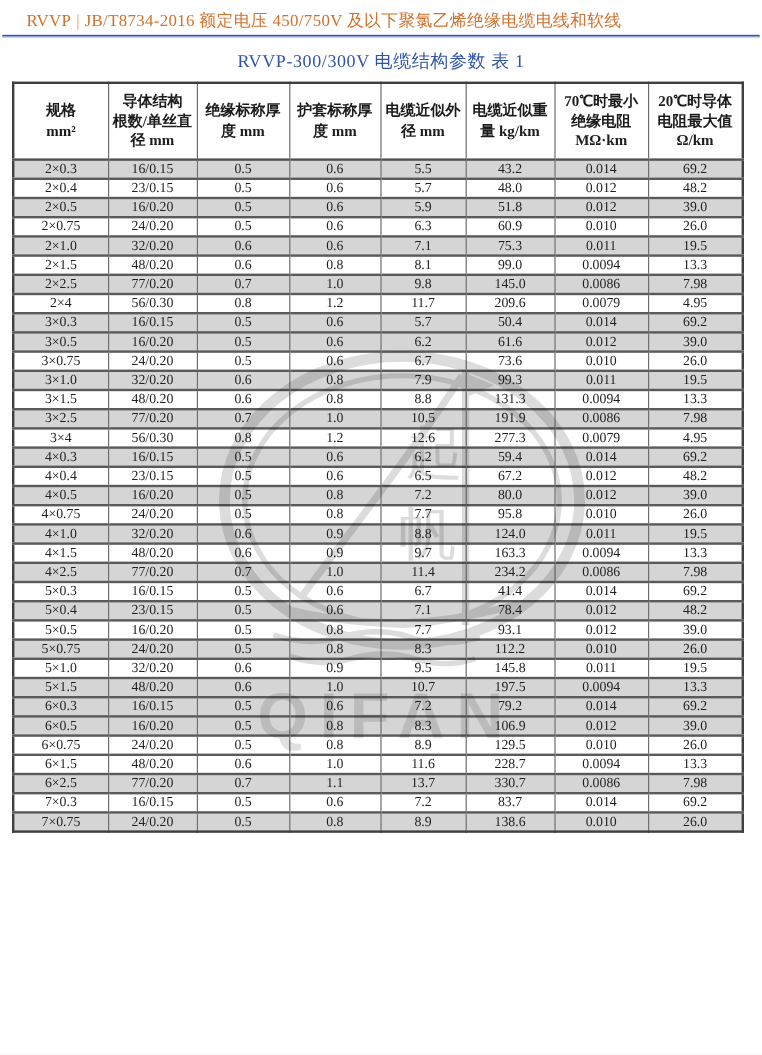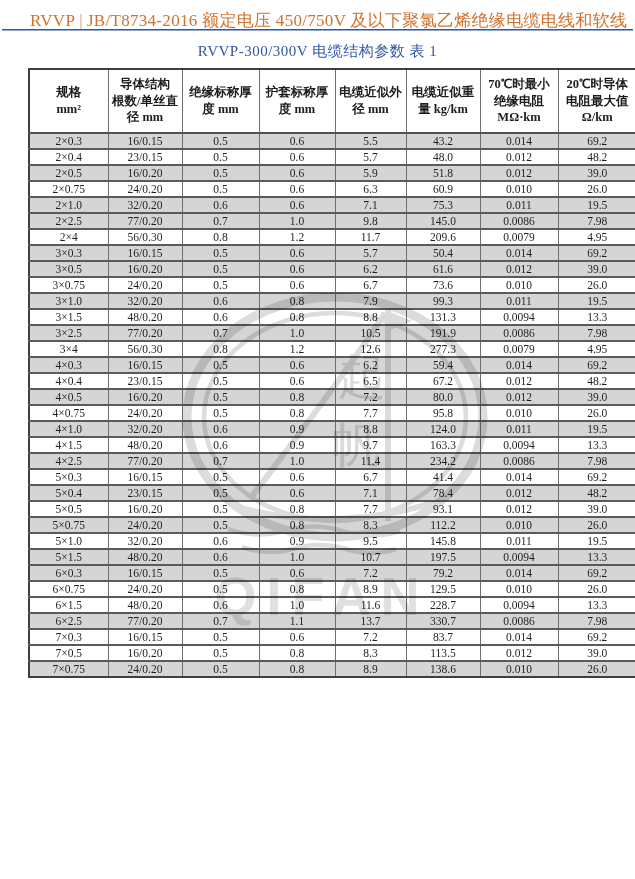--- a/index.html
+++ b/index.html
@@ -7,39 +7,39 @@
   .page {
     position:relative;
     width:635px; height:879px;
     background:#ffffff;
     outline:1px solid #e4e4e4;
     overflow:hidden;
     font-family:"Liberation Serif", serif;
   }
   
   .topbar {
-    position:absolute; left:30px; top:9px; right:8px;
-    font-size:17px; color:#d0722e; letter-spacing:0.3px;
+    position:absolute; left:22px; top:9px; right:8px;
+    font-size:14px; color:#d0722e; letter-spacing:0.3px;
     white-space:nowrap;
   }
   .topbar .sep { color:#d99a62; padding:0 4px; }
   .toprule {
     position:absolute; left:2px; right:2px; top:29px;
     height:2px; background:#2d57a8;
     border-bottom:1px solid #8fa9d6;
   }
   
   .doc-title {
     position:absolute; left:0; right:0; top:42px;
     text-align:center;
     font-size:15px; font-weight:normal; color:#3156a6;
     letter-spacing:0.5px;
   }
   
-  .tbl-wrap { position:absolute; left:28px; top:68px; width:495px; z-index:1; }
+  .tbl-wrap { position:absolute; left:10px; top:68px; width:495px; z-index:1; }
   table.spec {
     width:608px; table-layout:fixed; border-collapse:collapse;
     border:2px solid #3f3f3f;
     font-family:"Liberation Serif", serif;
   }
   table.spec th {
     height:64px; vertical-align:middle; text-align:center;
     font-size:12.5px; font-weight:bold; color:#1c1c1c;
     line-height:1.35;
     border:1px solid #6e6e6e; border-bottom:2px solid #525252;
@@ -143,20 +143,30 @@
           <tr class="alt">
             <td>2×1.0</td>
             <td>32/0.20</td>
             <td>0.6</td>
             <td>0.6</td>
             <td>7.1</td>
             <td>75.3</td>
             <td>0.011</td>
             <td>19.5</td>
           </tr>
+          <tr>
+            <td>2×1.5</td>
+            <td>48/0.20</td>
+            <td>0.6</td>
+            <td>0.8</td>
+            <td>8.1</td>
+            <td>99.0</td>
+            <td>0.0094</td>
+            <td>13.3</td>
+          </tr>
           <tr class="alt">
             <td>2×2.5</td>
             <td>77/0.20</td>
             <td>0.7</td>
             <td>1.0</td>
             <td>9.8</td>
             <td>145.0</td>
             <td>0.0086</td>
             <td>7.98</td>
           </tr>
@@ -373,20 +383,30 @@
           <tr class="alt">
             <td>6×0.3</td>
             <td>16/0.15</td>
             <td>0.5</td>
             <td>0.6</td>
             <td>7.2</td>
             <td>79.2</td>
             <td>0.014</td>
             <td>69.2</td>
           </tr>
+          <tr class="alt">
+            <td>6×0.5</td>
+            <td>16/0.20</td>
+            <td>0.5</td>
+            <td>0.8</td>
+            <td>8.3</td>
+            <td>106.9</td>
+            <td>0.012</td>
+            <td>39.0</td>
+          </tr>
           <tr>
             <td>6×0.75</td>
             <td>24/0.20</td>
             <td>0.5</td>
             <td>0.8</td>
             <td>8.9</td>
             <td>129.5</td>
             <td>0.010</td>
             <td>26.0</td>
           </tr>
@@ -412,30 +432,20 @@
           </tr>
           <tr>
             <td>7×0.3</td>
             <td>16/0.15</td>
             <td>0.5</td>
             <td>0.6</td>
             <td>7.2</td>
             <td>83.7</td>
             <td>0.014</td>
             <td>69.2</td>
-          </tr>
-          <tr>
-            <td>7×0.5</td>
-            <td>16/0.20</td>
-            <td>0.5</td>
-            <td>0.8</td>
-            <td>8.3</td>
-            <td>113.5</td>
-            <td>0.012</td>
-            <td>39.0</td>
           </tr>
           <tr class="alt">
             <td>7×0.75</td>
             <td>24/0.20</td>
             <td>0.5</td>
             <td>0.8</td>
             <td>8.9</td>
             <td>138.6</td>
             <td>0.010</td>
             <td>26.0</td>

